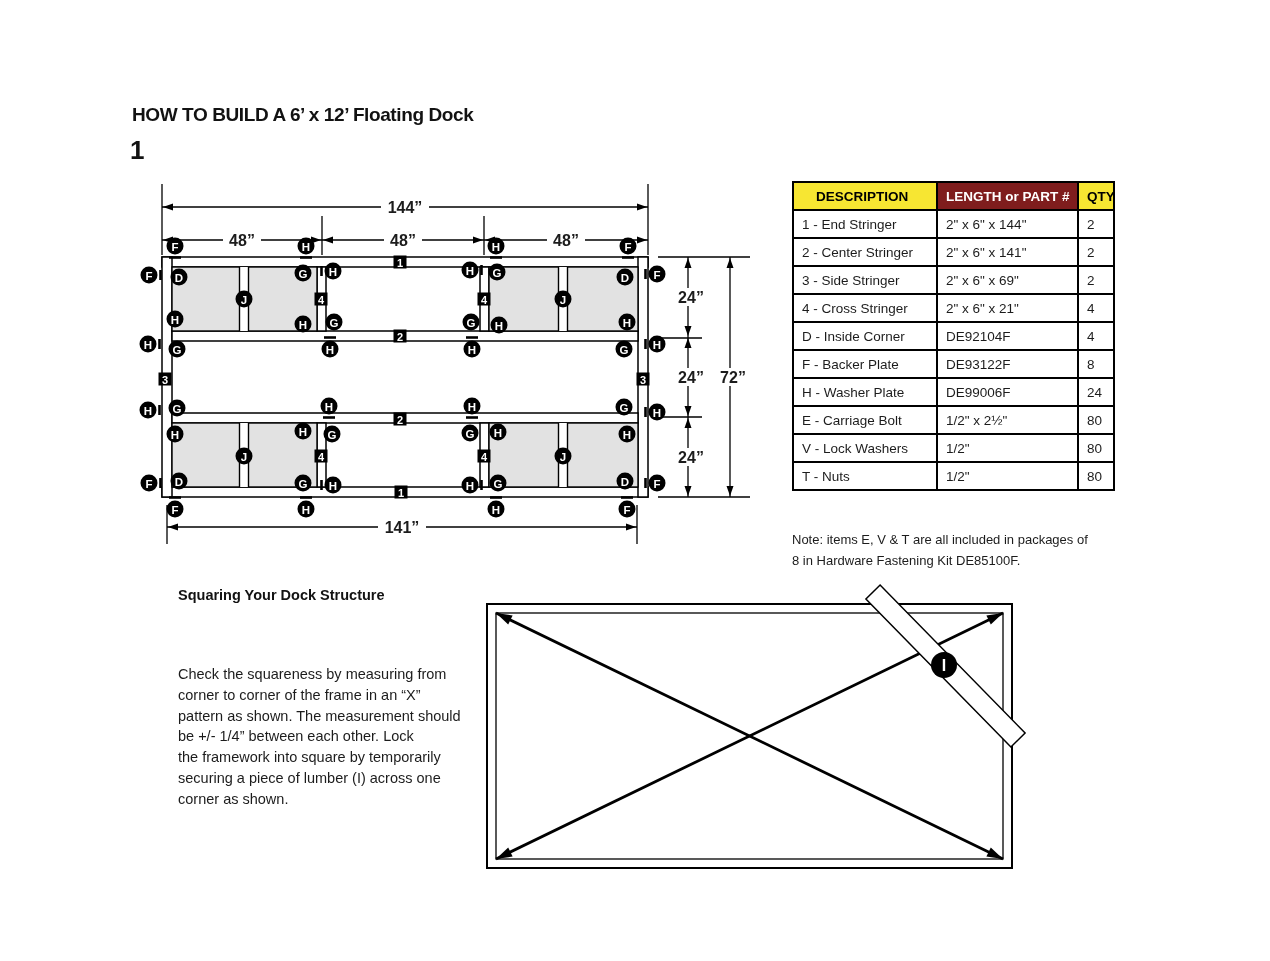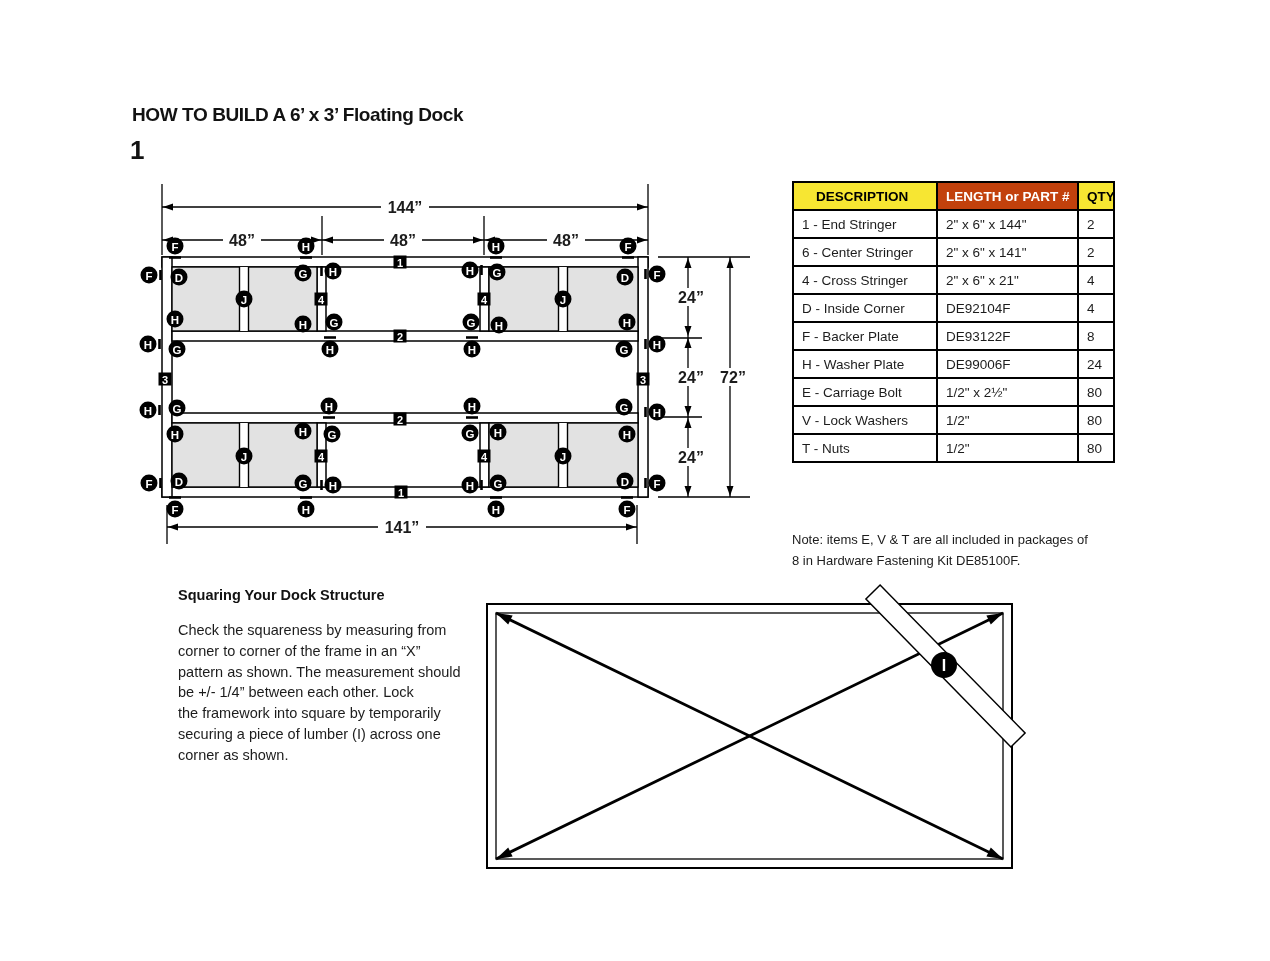--- a/index.html
+++ b/index.html
@@ -4,21 +4,21 @@
 <style>
   html,body{margin:0;padding:0;background:#fff;}
   .page{position:relative;width:1270px;height:961px;background:#ffffff;
         font-family:"Liberation Sans",sans-serif;color:#111;overflow:hidden;}
   .abs{position:absolute;}
   .title{left:132px;top:104px;font-size:19px;font-weight:bold;letter-spacing:-0.4px;color:#121212;}
   .step-num{left:130px;top:135px;font-size:26px;font-weight:bold;color:#121212;}
   .step-text{left:160px;top:143px;font-size:14.5px;color:#1c1c1c;}
   .note{left:792px;top:529px;font-size:13px;line-height:21px;white-space:pre-line;color:#1c1c1c;}
   .sq-head{left:178px;top:587px;font-size:14.5px;font-weight:bold;color:#121212;}
-  .sq-body{left:178px;top:620px;font-size:14.5px;line-height:20.8px;white-space:pre-line;color:#1c1c1c;}
+  .sq-body{left:178px;top:664px;font-size:14.5px;line-height:20.8px;white-space:pre-line;color:#1c1c1c;}
   table.parts{left:792px;top:181px;border-collapse:collapse;table-layout:fixed;width:321px;
         font-size:13.5px;}
   table.parts th,table.parts td{border:2px solid #000;padding:0 0 0 8px;text-align:left;
         overflow:hidden;white-space:nowrap;}
   table.parts th{height:26px;font-weight:bold;font-size:13.5px;}
   table.parts td{height:26px;background:#fff;color:#1c1c1c;}
   svg text{font-family:"Liberation Sans",sans-serif;}
   svg{left:0;top:0;}
 </style>
 </head>
@@ -262,45 +262,50 @@
       <polygon points="1003,613 990.8,624.5 986.4,615.5" fill="#000"></polygon>
       <polygon points="496,859 508.2,847.5 512.6,856.5" fill="#000"></polygon>
       <line x1="496" y1="613" x2="1003" y2="859" stroke="#000" stroke-width="2.8"></line>
       <polygon points="1003,859 986.4,856.5 990.8,847.5" fill="#000"></polygon>
       <polygon points="496,613 512.6,615.5 508.2,624.5" fill="#000"></polygon>
       <polygon points="865.9,599 1010.9,747 1025.1,733 880.1,585" fill="#fff" stroke="#000" stroke-width="1.5"></polygon>
       <circle cx="944" cy="665" r="13" fill="#000"></circle>
       <text x="944" y="665.5" text-anchor="middle" dominant-baseline="central" font-size="16" font-weight="bold" fill="#fff">I</text>
     </svg>
 
-  <div class="abs title">HOW TO BUILD A 6’ x 3’ Floating Dock</div>
+  <div class="abs title">HOW TO BUILD A 6’ x 12’ Floating Dock</div>
   <div class="abs step-num">1</div>
 
   <table class="parts abs">
     <colgroup>
         <col style="width:144px">
         <col style="width:141px">
         <col style="width:36px">
       </colgroup>
     <thead>
         <tr>
           <th style="background: rgb(247, 230, 50); color: rgb(0, 0, 0); padding-left: 22px;">DESCRIPTION</th>
-          <th style="background: #c2410c; color: rgb(255, 255, 255); margin-left: 44px;">LENGTH or PART #</th>
+          <th style="background: #7f1d1d; color: rgb(255, 255, 255); margin-left: 44px;">LENGTH or PART #</th>
           <th style="background: rgb(247, 230, 50); color: rgb(0, 0, 0);">QTY.</th>
         </tr>
       </thead>
     <tbody>
         <tr>
           <td>1 - End Stringer</td>
           <td>2" x 6" x 144"</td>
           <td>2</td>
         </tr>
         <tr>
-          <td>6 - Center Stringer</td>
+          <td>2 - Center Stringer</td>
           <td>2" x 6" x 141"</td>
+          <td>2</td>
+        </tr>
+        <tr>
+          <td>3 - Side Stringer</td>
+          <td>2" x 6" x 69"</td>
           <td>2</td>
         </tr>
         <tr>
           <td>4 - Cross Stringer</td>
           <td>2" x 6" x 21"</td>
           <td>4</td>
         </tr>
         <tr>
           <td>D - Inside Corner</td>
           <td>DE92104F</td>

